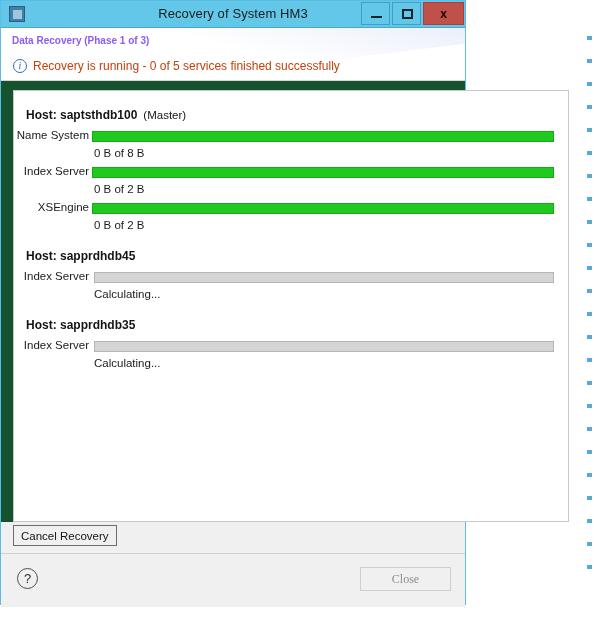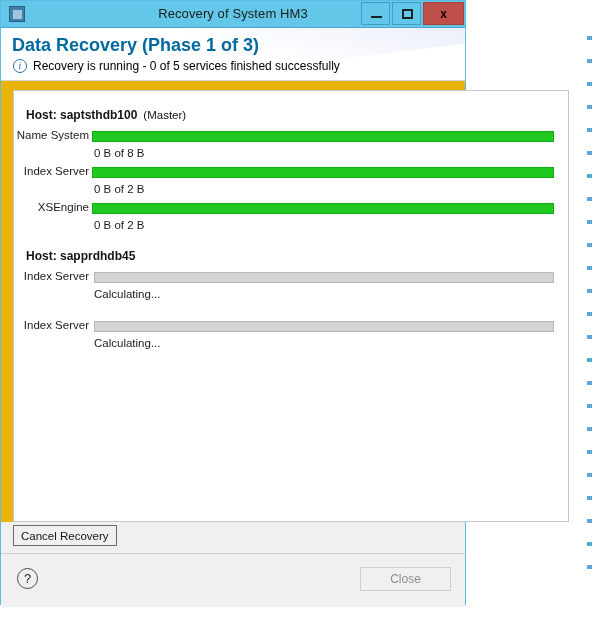--- a/index.html
+++ b/index.html
@@ -152,23 +152,23 @@
     width: 290px;
     height: 78px;
     background: linear-gradient(200deg, #d8e2f5 0%, #eef2fb 45%, #ffffff 78%);
     transform: rotate(-7deg);
     opacity: .95;
   }
   #header-title {
     position: absolute;
     left: 11px;
     top: 7px;
-    font-size: 18px;
+    font-size: 10px;
     font-weight: bold;
-    color: #0369a1;
+    color: #8b5cf6;
   }
   #header-status {
     position: absolute;
     left: 12px;
     top: 31px;
     display: flex;
     align-items: center;
     gap: 6px;
   }
   #info-icon {
@@ -181,28 +181,28 @@
     font-style: italic;
     font-family: "Liberation Serif", serif;
     display: flex;
     align-items: center;
     justify-content: center;
     box-sizing: border-box;
     line-height: 1;
   }
   #status-text {
     font-size: 12px;
-    color: #000000;
+    color: #c2410c;
   }
 
   
   #body-area {
     position: relative;
     height: 472px;
-    background: #eab308;
+    background: #14532d;
   }
   #content-panel {
     position: absolute;
     left: 12px;
     top: 9px;
     width: 556px;
     height: 432px;
     background: #ffffff;
     border: 1px solid #c8c8c8;
     box-sizing: border-box;
@@ -311,21 +311,21 @@
     justify-content: center;
     box-sizing: border-box;
     cursor: default;
   }
   #close-btn {
     position: absolute;
     right: 14px;
     top: 13px;
     width: 91px;
     height: 24px;
-    font-family: Liberation Sans, sans-serif;
+    font-family: Liberation Serif, serif;
     font-size: 12px;
     color: #8d8d8d;
     background: #f0f0f0;
     border: 1px solid #cfcfcf;
     box-sizing: border-box;
     cursor: default;
   }
 </style>
 </head>
 <body>
@@ -417,20 +417,21 @@
           <div class="host-block">
             <div class="host-title"><span>Host: sapprdhdb45</span></div>
             <div class="svc-row">
               <div class="svc-label">Index Server</div>
               <div class="bar-track idle"></div>
             </div>
             <div class="svc-value">Calculating...</div>
           </div>
           <div class="blk-gap"></div>
           <div class="host-block">
+            <div class="host-title"><span>Host: sapprdhdb35</span></div>
             <div class="svc-row">
               <div class="svc-label">Index Server</div>
               <div class="bar-track idle"></div>
             </div>
             <div class="svc-value">Calculating...</div>
           </div>
         </div>
     </div>
 
     <div id="cancel-bar">

